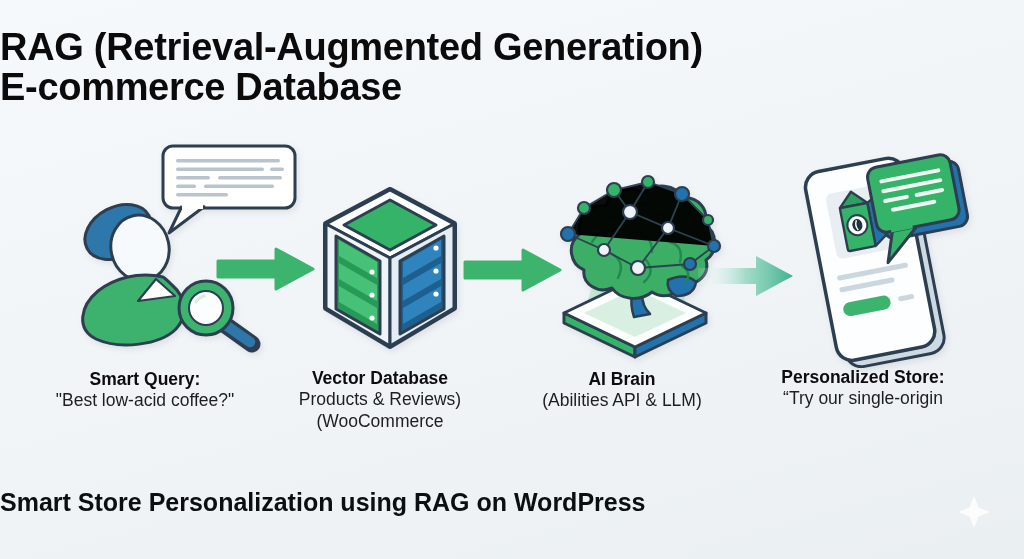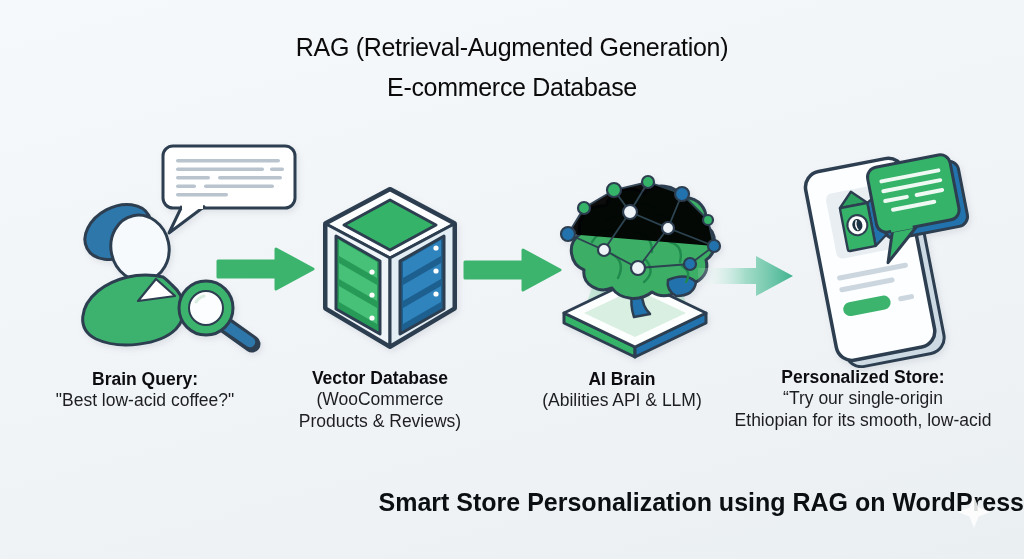--- a/index.html
+++ b/index.html
@@ -2,30 +2,30 @@
 <html><head>
 <meta charset="utf-8">
 <style>
   html,body{margin:0;padding:0;background:#dfe4e8;}
   .canvas{
     position:relative;width:1024px;height:559px;overflow:hidden;
     background:linear-gradient(165deg,#f6f9fb 0%,#f1f4f7 55%,#eaeff2 100%);
     font-family:"Liberation Sans",sans-serif;color:#111;
   }
   .title{
-    position:absolute;top:27px;left:0;width:100%;text-align:center;
-    font-size:25px;font-weight:400;letter-spacing:-.3px;line-height:40px;color:#0b0b0c;
+    position:absolute;top:27px;left:0;width:100%;text-align:left;
+    font-size:38px;font-weight:700;letter-spacing:-.3px;line-height:40px;color:#0b0b0c;
   }
   .icon{position:absolute;filter:drop-shadow(2px 3px 3px rgba(40,60,80,.10));}
   .arrow{position:absolute;filter:none;}
   .label{position:absolute;text-align:center;}
   .label-heading{font-size:17.5px;font-weight:700;color:#0d0d10;line-height:22px;}
   .label-line{font-size:17.5px;font-weight:400;color:#1d1e20;line-height:21.5px;}
   .footer{
-    position:absolute;top:488px;left:0;width:100%;text-align:right;
+    position:absolute;top:488px;left:0;width:100%;text-align:left;
     font-size:25px;font-weight:600;color:#0c0f12;
   }
   .sparkle{position:absolute;left:956px;top:494px;opacity:.85;}
 </style>
 </head>
 <body>
 
 <div class="canvas">
 
   <div class="title">
@@ -219,39 +219,38 @@
           <rect x="102" y="43" width="62" height="4" rx="2"></rect>
           <rect x="102" y="53" width="26" height="4" rx="2"></rect>
           <rect x="134" y="53" width="30" height="4" rx="2"></rect>
           <rect x="108" y="63" width="46" height="4" rx="2"></rect>
         </g>
       </g>
     </svg>
   </div>
 
   <div class="label" style="left:20px;top:368px;width:250px">
-    <div class="label-heading">Brain Query:</div>
+    <div class="label-heading">Smart Query:</div>
     <div class="label-line">"Best low-acid coffee?"</div>
   </div>
 
   <div class="label" style="left:265px;top:367px;width:230px">
     <div class="label-heading">Vector Database</div>
+    <div class="label-line">Products &amp; Reviews)</div>
     <div class="label-line">(WooCommerce</div>
-    <div class="label-line">Products &amp; Reviews)</div>
   </div>
 
   <div class="label" style="left:512px;top:368px;width:220px">
     <div class="label-heading">AI Brain</div>
     <div class="label-line">(Abilities API &amp; LLM)</div>
   </div>
 
   <div class="label" style="left:713px;top:366px;width:300px">
     <div class="label-heading">Personalized Store:</div>
     <div class="label-line">“Try our single-origin</div>
-    <div class="label-line">Ethiopian for its smooth, low-acid</div>
   </div>
 
   <div class="footer">Smart Store Personalization using RAG on WordPress</div>
 
   <div class="sparkle">
     <svg width="36" height="36" viewBox="0 0 36 36">
       <path d="M18,2 L22.5,13.5 L34,18 L22.5,22.5 L18,34 L13.5,22.5 L2,18 L13.5,13.5 Z" fill="#ffffff"></path>
     </svg>
   </div>
 

